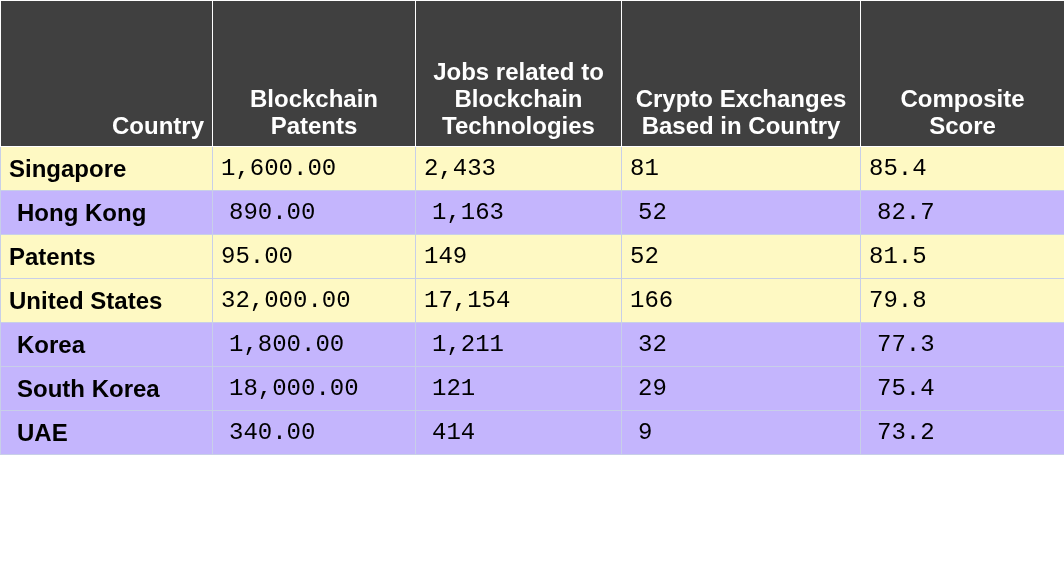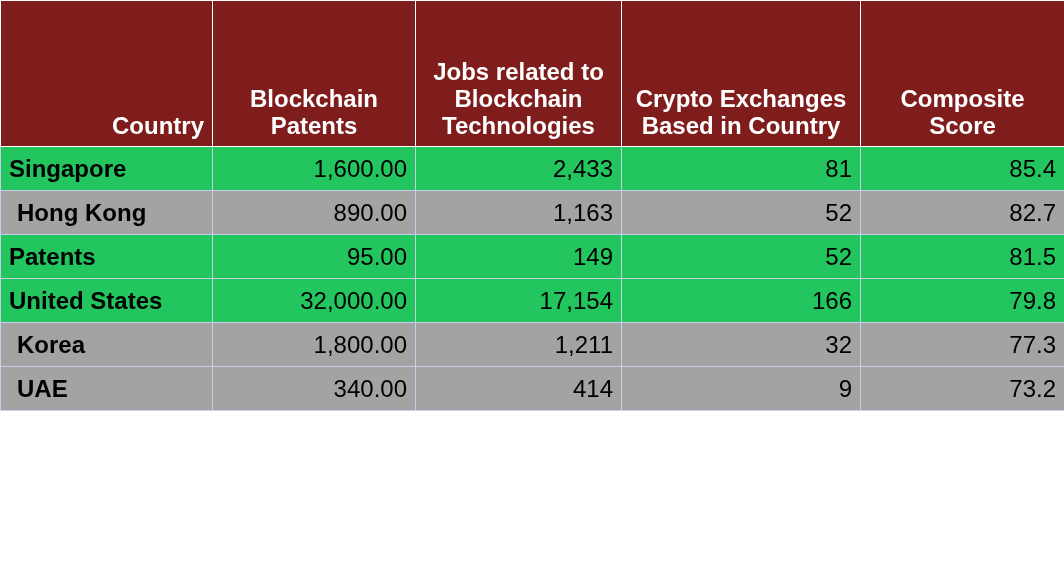--- a/index.html
+++ b/index.html
@@ -23,21 +23,21 @@
     width: 1064px;
     table-layout: fixed;
   }
   table.data-table col.c0 { width: 212px; }
   table.data-table col.c1 { width: 203px; }
   table.data-table col.c2 { width: 206px; }
   table.data-table col.c3 { width: 239px; }
   table.data-table col.c4 { width: 204px; }
 
   thead th {
-    background: #7f1d1d;
+    background: #404040;
     color: #ffffff;
     font-weight: bold;
     font-size: 24px;
     line-height: 1.12;
     padding: 6px 8px;
     border: 1px solid #ffffff;
     vertical-align: bottom;
     height: 146px;
     box-sizing: border-box;
   }
@@ -47,34 +47,35 @@
   thead th.center {
     text-align: center;
   }
   tbody td {
     font-size: 24px;
     border: 1px solid #c8cfe8;
     padding: 5px 8px;
     height: 44px;
     box-sizing: border-box;
     color: #000000;
-    background: #22c55e;
+    background: #fef9c3;
     white-space: nowrap;
     overflow: hidden;
   }
   tbody tr.alt td {
-    background: #a3a3a3;
+    background: #c4b5fd;
     padding-left: 16px;
   }
   tbody td.country {
     font-weight: bold;
     text-align: left;
   }
   tbody td.num {
-    text-align: right;
+    text-align: left;
+    font-family: Liberation Mono, monospace;
   }
 </style>
 </head>
 <body>
 
 <div id="table-wrap">
   <table class="data-table">
     <colgroup>
       <col class="c0">
       <col class="c1">
@@ -121,20 +122,27 @@
         <td class="num">79.8</td>
       </tr>
       <tr class="alt">
         <td class="country">Korea</td>
         <td class="num">1,800.00</td>
         <td class="num">1,211</td>
         <td class="num">32</td>
         <td class="num">77.3</td>
       </tr>
       <tr class="alt">
+        <td class="country">South Korea</td>
+        <td class="num">18,000.00</td>
+        <td class="num">121</td>
+        <td class="num">29</td>
+        <td class="num">75.4</td>
+      </tr>
+      <tr class="alt">
         <td class="country">UAE</td>
         <td class="num">340.00</td>
         <td class="num">414</td>
         <td class="num">9</td>
         <td class="num">73.2</td>
       </tr>
     </tbody>
   </table>
 </div>
 

